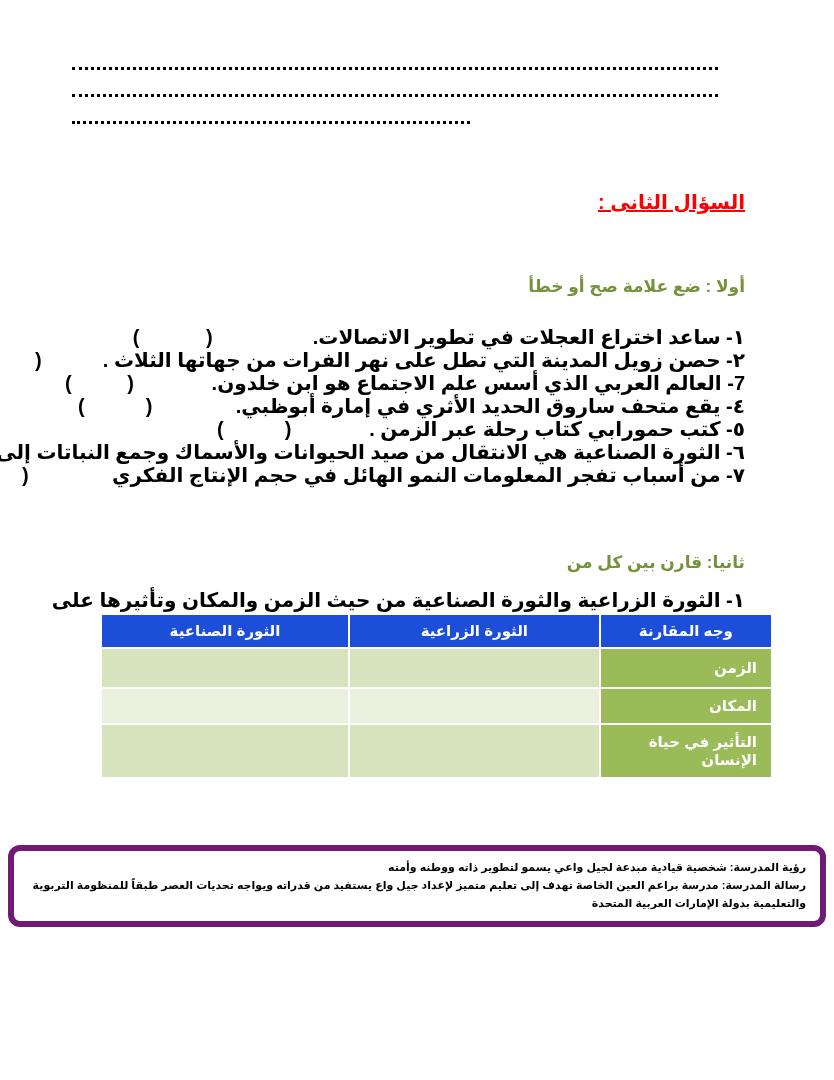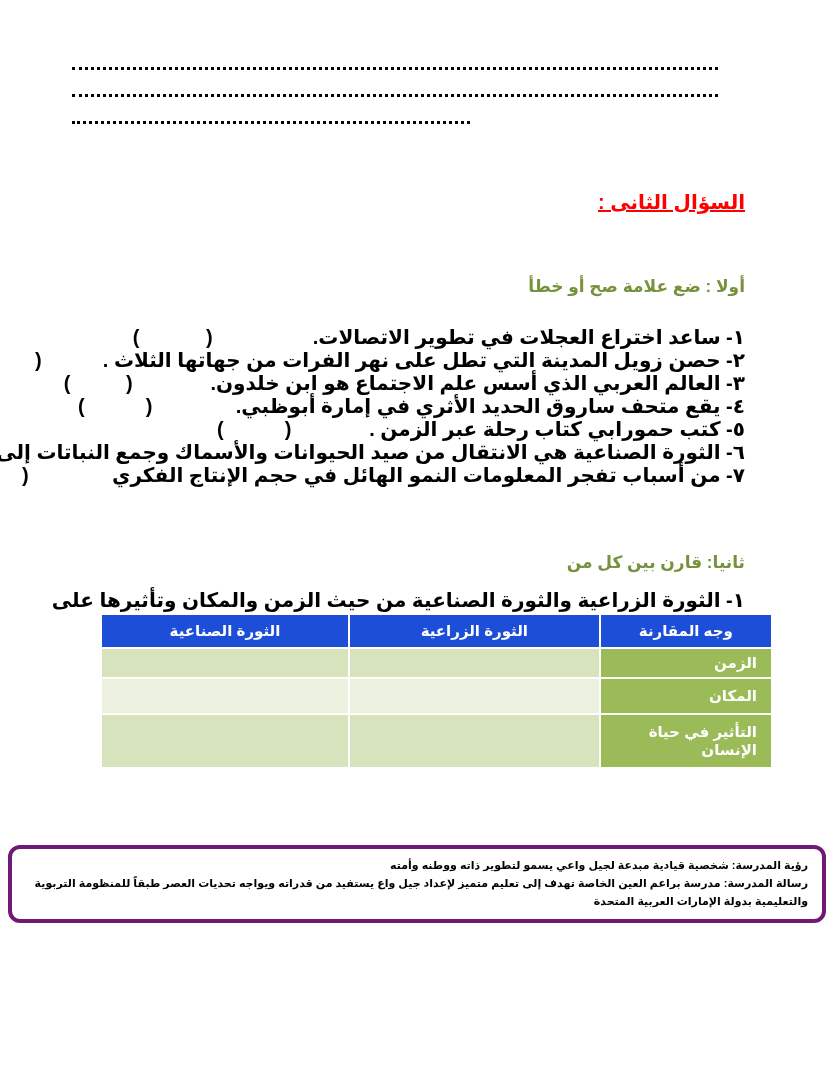--- a/index.html
+++ b/index.html
@@ -96,32 +96,32 @@
   }
   .label-cell {
     background: #9BBB59;
     color: #ffffff;
     text-align: right;
     padding-right: 14px;
     font-weight: bold;
   }
   .cell-a { background: #D6E3BC; }
   .cell-b { background: #EBF1DE; }
-  .row-time td, .row-time th { height: 28px; margin-top: 46px; }
+  .row-time td, .row-time th { height: 38px; margin-top: 46px; }
   .row-place td, .row-place th { height: 34px; }
   .row-effect td, .row-effect th { height: 52px; margin-top: 24px; }
   .col-label { width: 172px; }
   .col-agri { width: 252px; }
   .col-indu { width: 249px; }
   .footer-box {
     position: absolute;
     top: 845px;
     left: 8px;
     right: 8px;
-    border: 4px solid #701a75;
+    border: 6px solid #701a75;
     border-radius: 12px;
     padding: 7px 14px 9px 14px;
     font-size: 11px;
     font-weight: bold;
     line-height: 1.65;
     text-align: right;
   }
 </style>
 </head>
 <body>
@@ -135,21 +135,21 @@
     <div class="rule short"></div>
   </div>
 
   <div class="question-title">السؤال الثانى :</div>
 
   <div class="section-heading section-one-heading">أولا : ضع علامة صح أو خطأ</div>
 
   <div class="tf-list">
     <div class="tf-item">١- ساعد اختراع العجلات في تطوير الاتصالات.                  (            )</div>
     <div class="tf-item">٢- حصن زويل المدينة التي تطل على نهر الفرات من جهاتها الثلاث .           (           )</div>
-    <div class="tf-item">٣- العالم العربي الذي أسس علم الاجتماع هو ابن خلدون.              (          )</div>
+    <div class="tf-item">7- العالم العربي الذي أسس علم الاجتماع هو ابن خلدون.              (          )</div>
     <div class="tf-item">٤- يقع متحف ساروق الحديد الأثري في إمارة أبوظبي.               (           )</div>
     <div class="tf-item">٥- كتب حمورابي كتاب رحلة عبر الزمن .              (           )</div>
     <div class="tf-item">٦- الثورة الصناعية هي الانتقال من صيد الحيوانات والأسماك وجمع النباتات إلى الزراعة(    )</div>
     <div class="tf-item">٧- من أسباب تفجر المعلومات النمو الهائل في حجم الإنتاج الفكري               (          )</div>
   </div>
 
   <div class="section-heading section-two-heading">ثانيا: قارن بين كل من</div>
 
   <div class="compare-instruction">١- الثورة الزراعية والثورة الصناعية من حيث الزمن والمكان وتأثيرها على الإنسان.</div>
 

